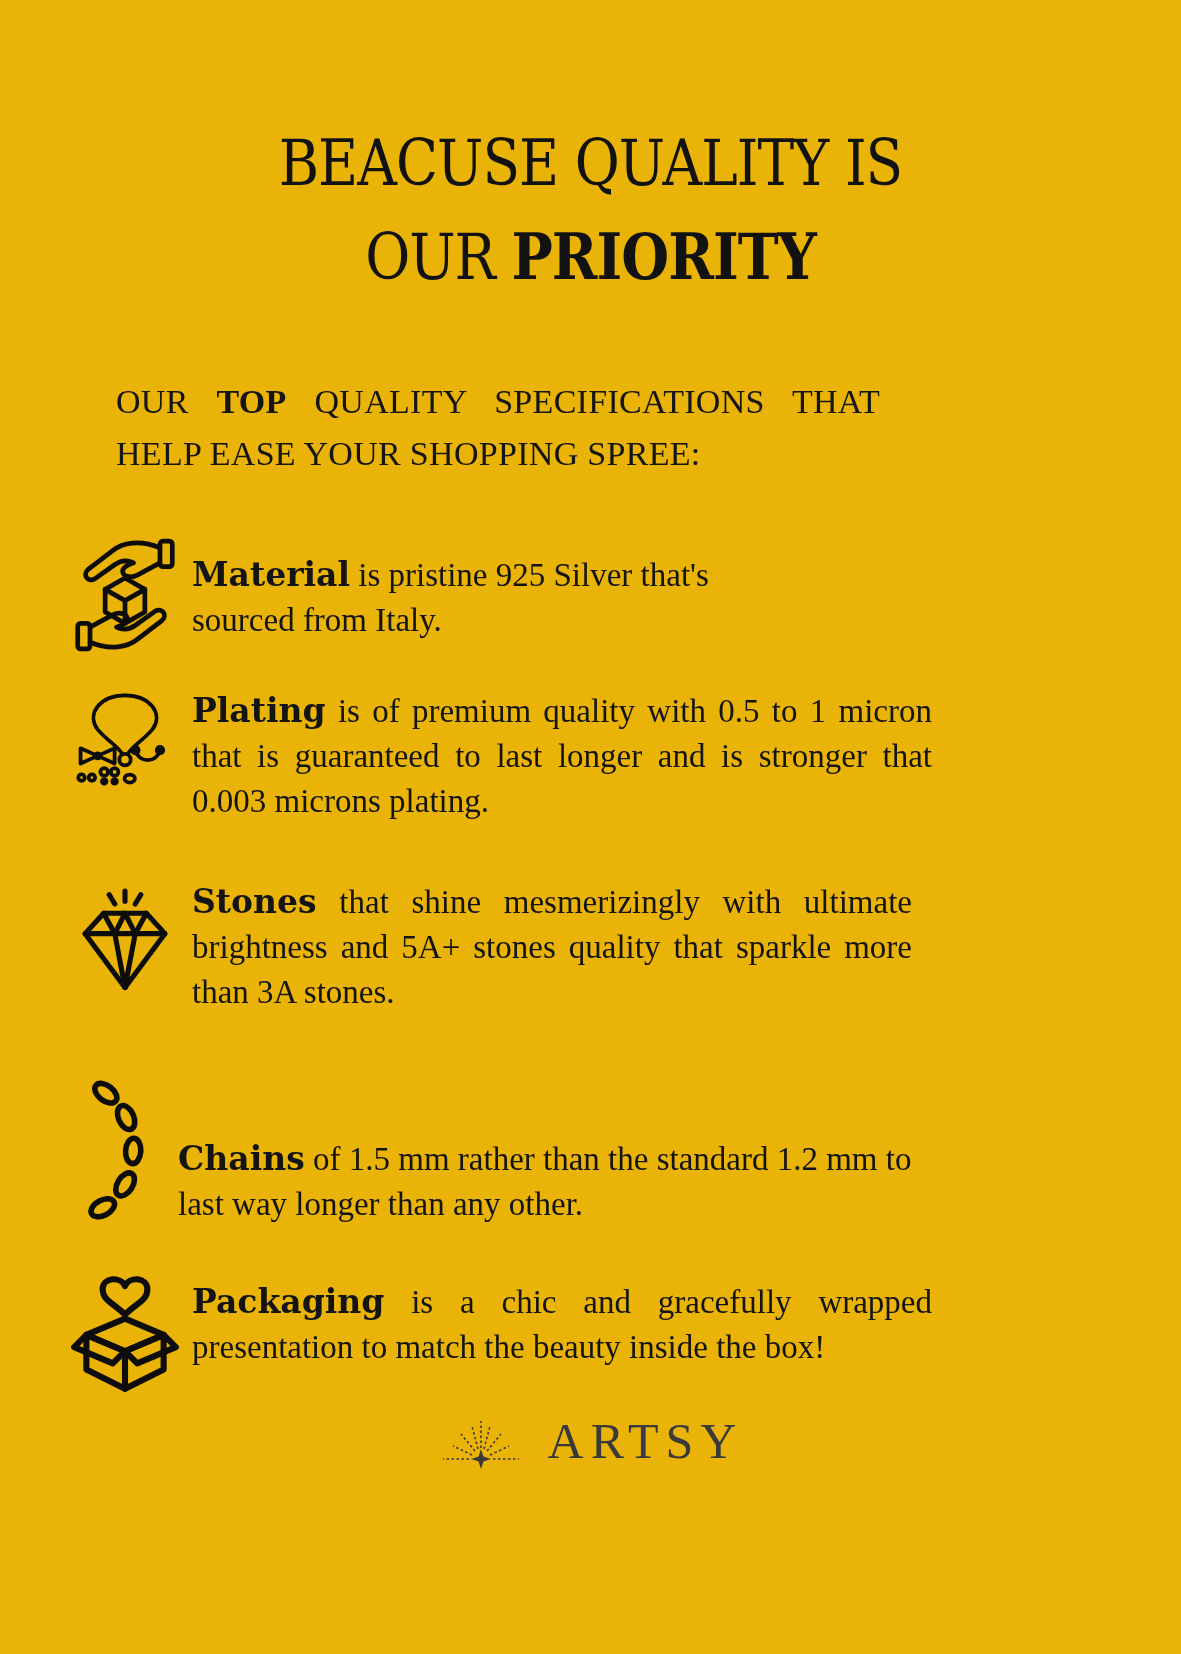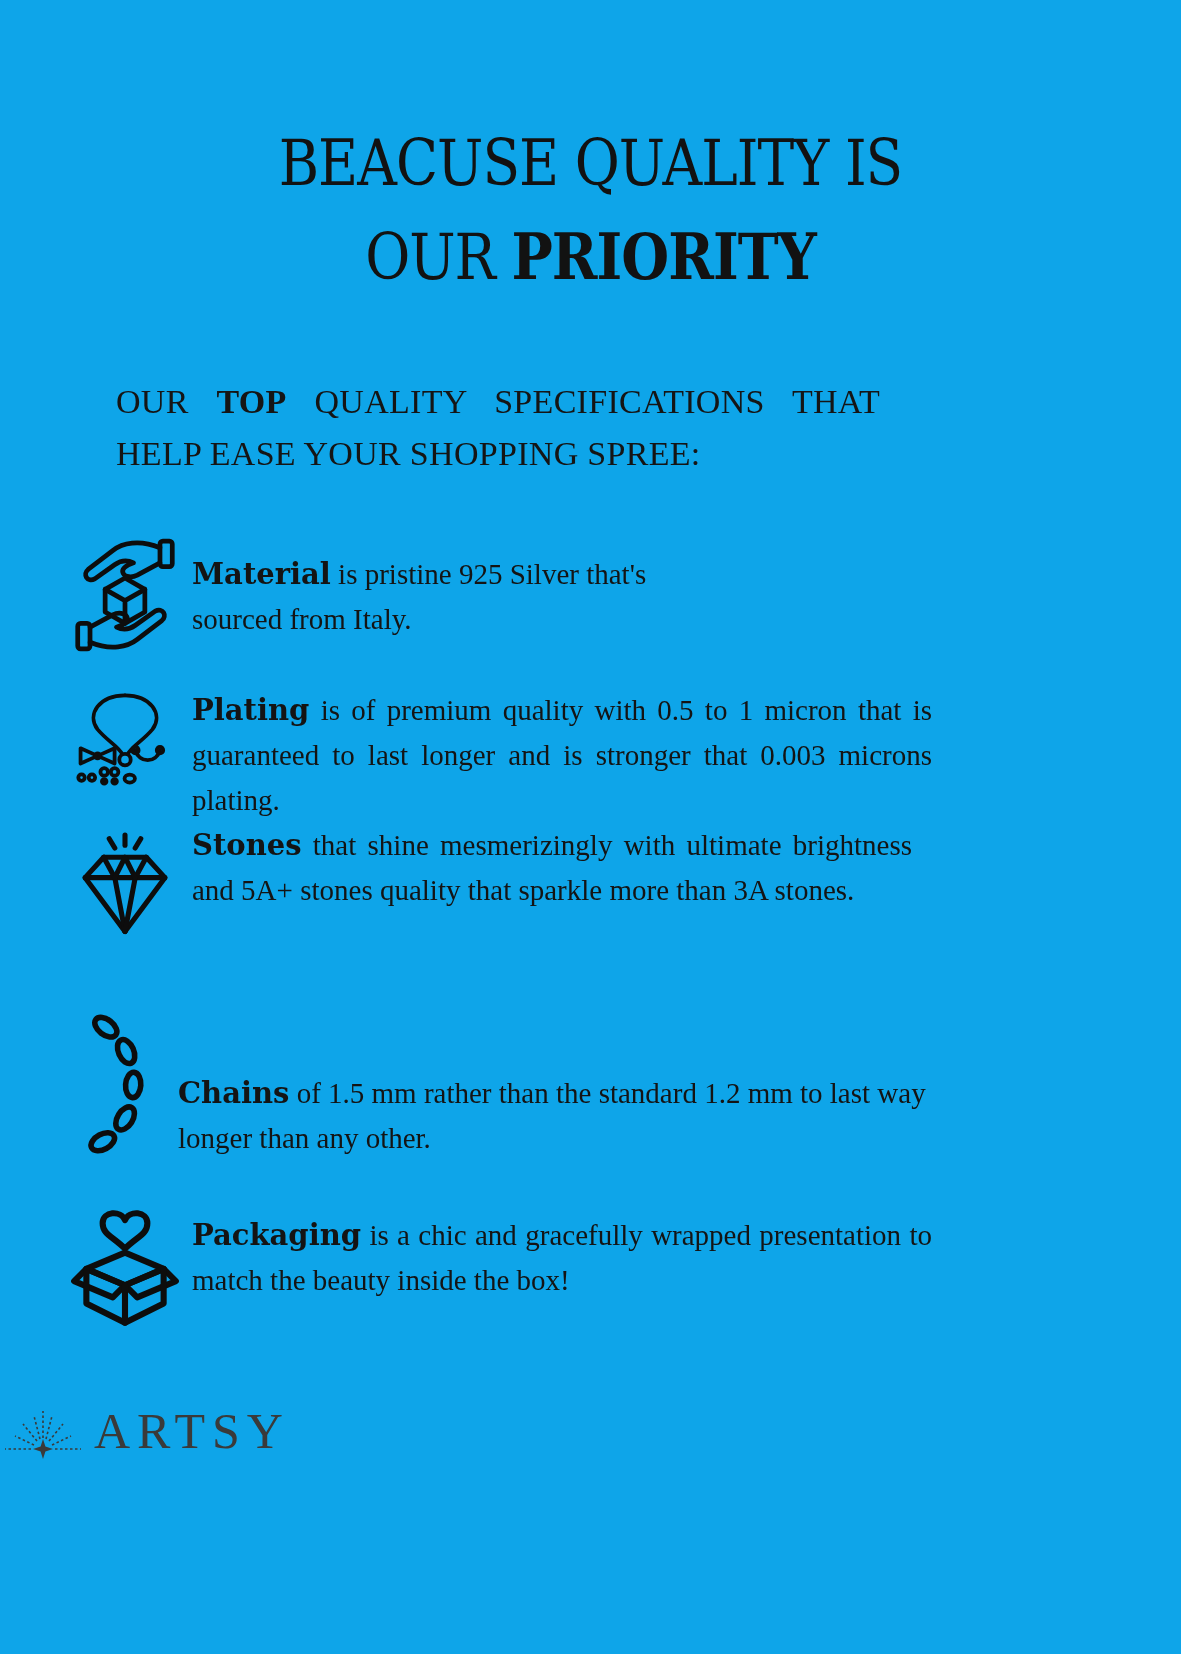--- a/index.html
+++ b/index.html
@@ -2,21 +2,21 @@
 <html><head>
 <meta charset="utf-8">
 <style>
   * { box-sizing: border-box; margin: 0; padding: 0; }
   html, body { background: #ffffff; }
   body { font-family: "Liberation Serif", serif; color: #141414; }
   .page {
     position: relative;
     width: 1181px;
     height: 1654px;
-    background: #0ea5e9;
+    background: #eab308;
     overflow: hidden;
   }
 
   
   .title {
     padding-top: 116px;
     text-align: center;
     font-family: "DejaVu Serif", serif;
     font-size: 55px;
     line-height: 82px;
@@ -39,45 +39,45 @@
     color: #151515;
     text-transform: uppercase;
   }
   .intro strong { font-weight: 700; }
 
   
   .feature { display: flex; align-items: flex-start; margin-left: 58px; }
   .icon-box { flex: 0 0 134px; display: flex; justify-content: center; }
   .icon-box svg { display: block; }
   .ftext {
-    font-size: 29px;
+    font-size: 33px;
     line-height: 45px;
     color: #141414;
   }
   .ftext strong { font-family: "DejaVu Serif", serif; font-weight: 700; }
   .justified { text-align: justify; text-align-last: left; }
 
   .f1 { margin-top: 52px; }
   .f1 .ftext { width: 545px; padding-top: 20px; }
   .f2 { margin-top: 26px; }
   .f2 .ftext { width: 740px; padding-top: 4px; }
-  .f3 { }
+  .f3 { margin-top: 55px; }
   .f3 .ftext { width: 720px; padding-top: 0; }
   .f4 { margin-top: 62px; align-items: flex-end; }
   .f4 .ftext { width: 752px; padding-top: 18px; }
   .f4 .icon-box { flex: 0 0 120px; }
   .f5 { margin-top: 42px; }
   .f5 .ftext { width: 740px; padding-top: 10px; }
 
   
   .footer {
-    margin-top: 56px;
     display: flex;
     align-items: center;
-    gap: 8px;
+    justify-content: center;
+    gap: 24px;
   }
   .brand {
     font-size: 50px;
     letter-spacing: 7px;
     color: #3a3a3a;
     font-weight: 400;
   }
 </style>
 </head>
 <body>

